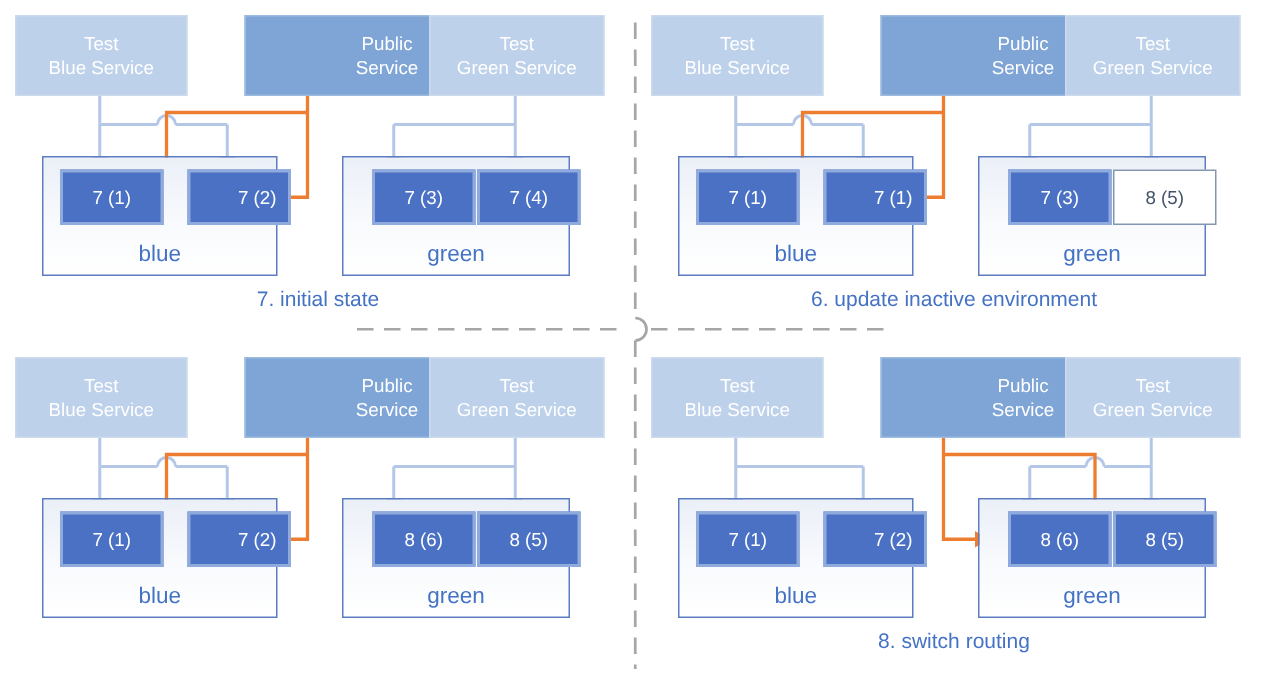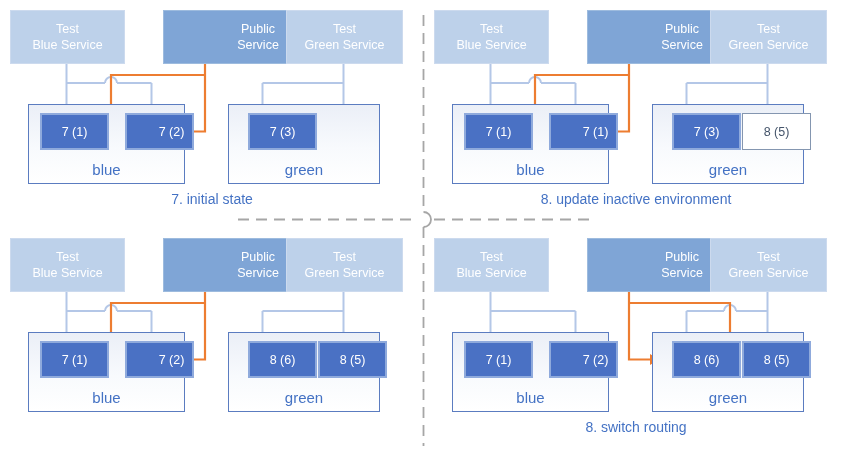--- a/index.html
+++ b/index.html
@@ -84,20 +84,21 @@
 Green Service</div>
     <div class="env blue-env">
       <div class="env-label">blue</div>
     </div>
     <div class="env green-env">
       <div class="env-label">green</div>
     </div>
     <div class="pod p-b1 active">7 (1)</div>
     <div class="pod p-b2 active">7 (2)</div>
     <div class="pod p-g1 active">7 (3)</div>
+    <div class="pod p-g2 active">7 (4)</div>
     <div class="caption">7. initial state</div>
   </section>
 
   <section class="panel" style="left:424px;top:0">
     <svg class="arrows" width="424" height="228" viewBox="0 0 424 228">
       <path class="lb" d="M66.5,62 V104 M66.5,83 H105 M105,83 A6,6 0 0 1 117,83 M117,83 H151.5 M151.5,83 V104"></path>
       <polygon class="lbh" points="61,104 72,104 66.5,113"></polygon>
       <polygon class="lbh" points="146,104 157,104 151.5,113"></polygon>
       <path class="lb" d="M343.5,62 V104 M262.5,83 H343.5 M262.5,83 V104"></path>
       <polygon class="lbh" points="257,104 268,104 262.5,113"></polygon>
@@ -116,21 +117,21 @@
     <div class="env blue-env">
       <div class="env-label">blue</div>
     </div>
     <div class="env green-env">
       <div class="env-label">green</div>
     </div>
     <div class="pod p-b1 active">7 (1)</div>
     <div class="pod p-b2 active">7 (1)</div>
     <div class="pod p-g1 active">7 (3)</div>
     <div class="pod p-g2 new">8 (5)</div>
-    <div class="caption">8. update inactive environment</div>
+    <div class="caption">6. update inactive environment</div>
   </section>
 
   <section class="panel" style="left:0;top:228px">
     <svg class="arrows" width="424" height="228" viewBox="0 0 424 228">
       <path class="lb" d="M66.5,62 V104 M66.5,83 H105 M105,83 A6,6 0 0 1 117,83 M117,83 H151.5 M151.5,83 V104"></path>
       <polygon class="lbh" points="61,104 72,104 66.5,113"></polygon>
       <polygon class="lbh" points="146,104 157,104 151.5,113"></polygon>
       <path class="lb" d="M343.5,62 V104 M262.5,83 H343.5 M262.5,83 V104"></path>
       <polygon class="lbh" points="257,104 268,104 262.5,113"></polygon>
       <polygon class="lbh" points="338,104 349,104 343.5,113"></polygon>

